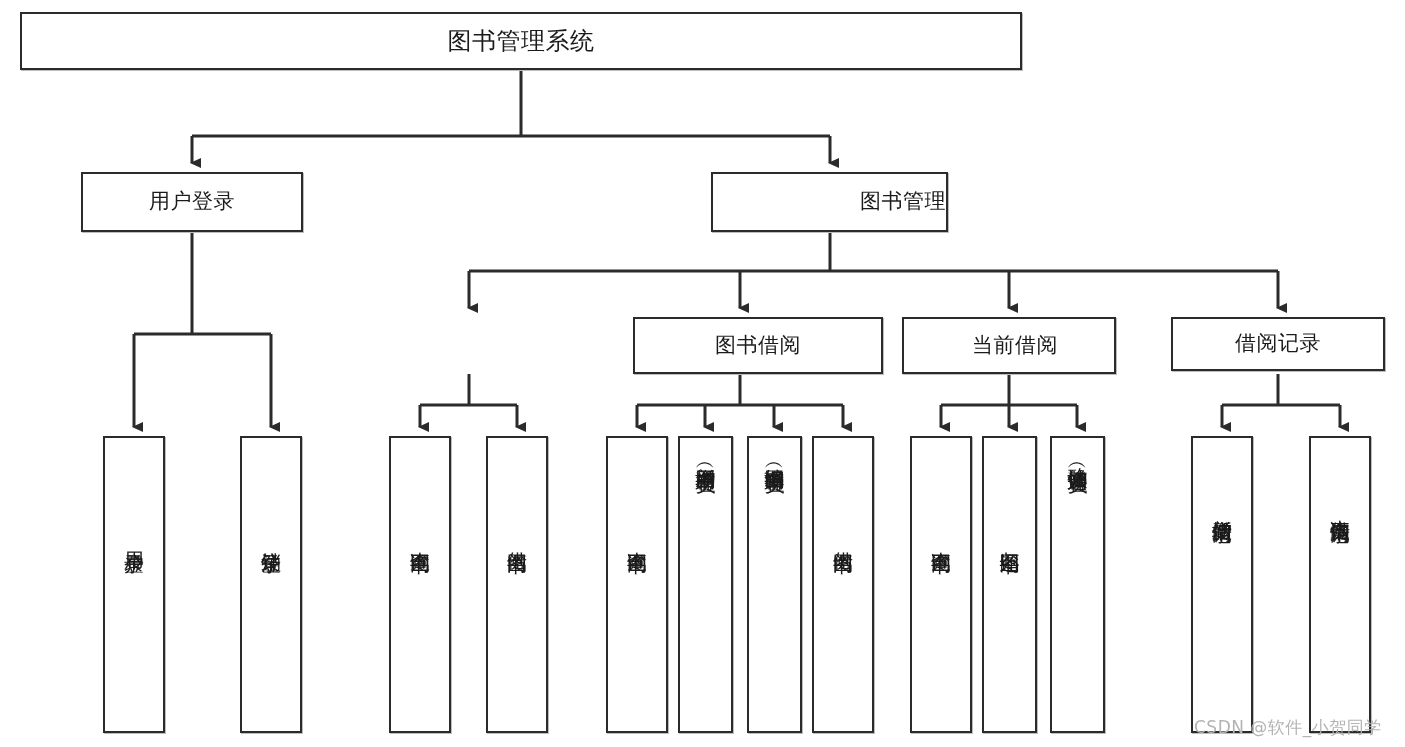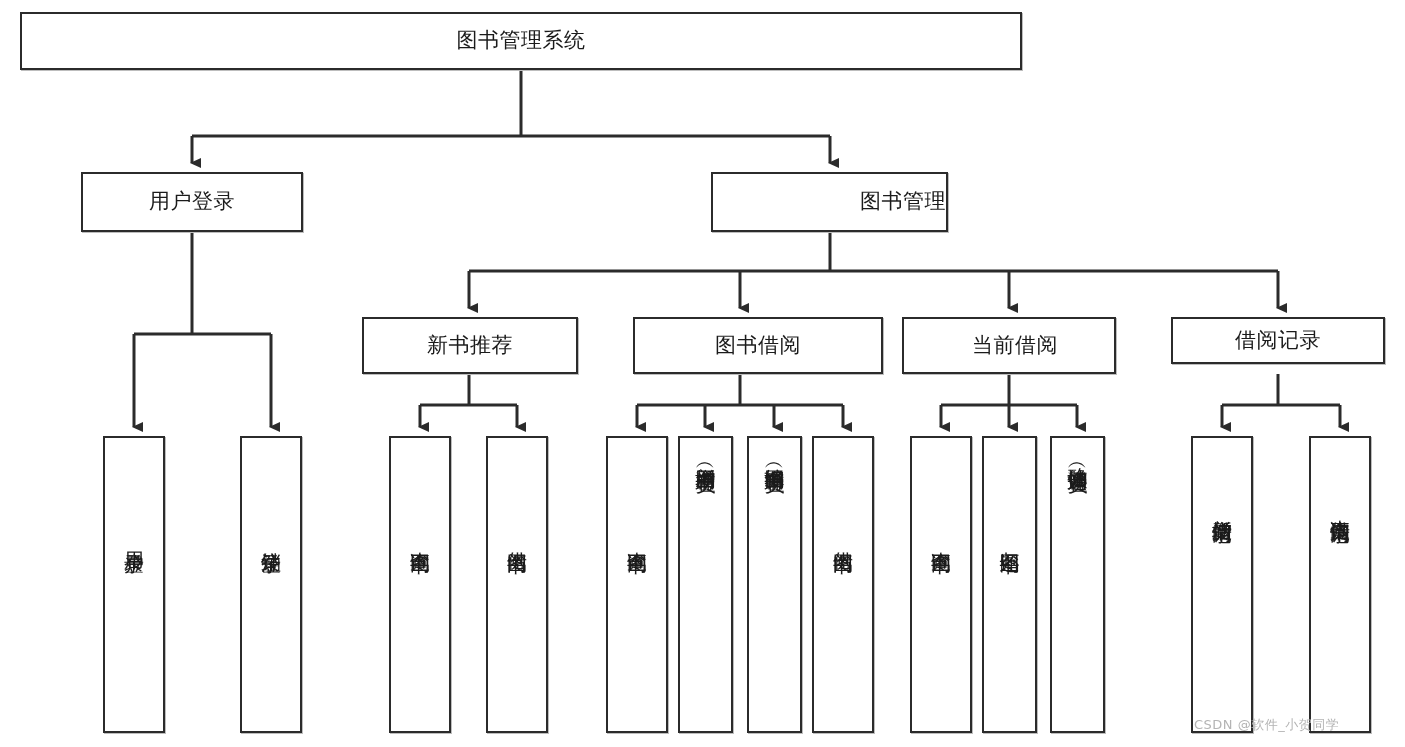--- a/index.html
+++ b/index.html
@@ -41,21 +41,21 @@
     display: block;
     text-align: center;
     white-space: nowrap;
   }
   .node.horizontal .node-label {
     font-size: 21px;
     line-height: 1.1;
     letter-spacing: 0.5px;
   }
   .node.root .node-label {
-    font-size: 21px;
+    font-size: 24px;
   }
   .node.leaf {
     align-items: flex-start;
     justify-content: center;
     padding-top: 14px;
   }
   .node.leaf .node-label {
     writing-mode: vertical-rl;
     text-orientation: upright;
     font-size: 20px;
@@ -65,21 +65,21 @@
   }
   .node.leaf.mid .node-label {
     margin-top: 52px;
   }
   .node.leaf.mid2 .node-label {
     margin-top: 84px;
   }
   .watermark {
     position: absolute;
     color: #b4b4b4;
-    font-size: 13px;
+    font-size: 17px;
     white-space: nowrap;
     letter-spacing: 0.5px;
   }
 </style>
 </head>
 <body>
 
 <div id="canvas">
 
   <svg id="edges" viewBox="0 0 1405 747" width="1405" height="747">
@@ -137,30 +137,27 @@
     <span class="node-label">图书管理系统</span>
   </div>
 
   <div class="node horizontal" style="left:81px; top:172px; width:222px; height:60px;">
     <span class="node-label">用户登录</span>
   </div>
   <div class="node horizontal" style="left:711px; top:172px; width:237px; height:60px;justify-content:flex-end;">
     <span class="node-label">图书管理</span>
   </div>
 
-  <div class="node horizontal" style="left:362px; top:317px; width:216px; height:57px;">
-    <span class="node-label">新书推荐</span>
-  </div>
   <div class="node horizontal" style="left:633px; top:317px; width:250px; height:57px;">
     <span class="node-label">图书借阅</span>
   </div>
   <div class="node horizontal" style="left:902px; top:317px; width:214px; height:57px;padding-left:12px;">
     <span class="node-label">当前借阅</span>
   </div>
-  <div class="node horizontal" style="left:1171px; top:317px; width:214px; height:47px;">
+  <div class="node horizontal" style="left:1171px; top:317px; width:214px; height:54px;">
     <span class="node-label">借阅记录</span>
   </div>
 
   <div class="node leaf mid2" style="left:103px; top:436px; width:62px; height:297px;">
     <span class="node-label">用户登录</span>
   </div>
   <div class="node leaf mid2" style="left:240px; top:436px; width:62px; height:297px;">
     <span class="node-label">注销登录</span>
   </div>
 

